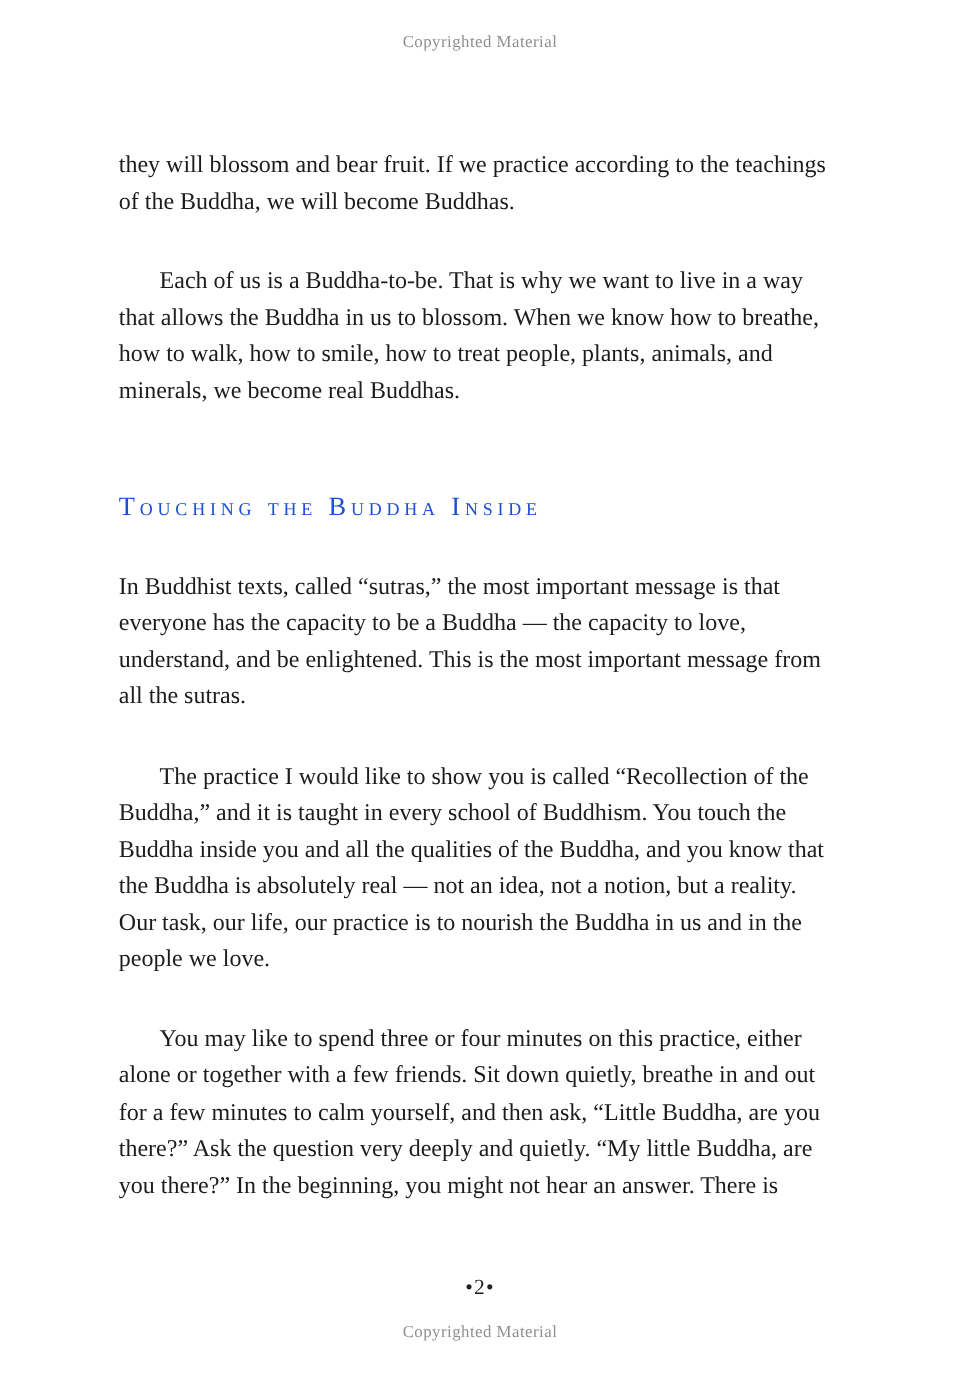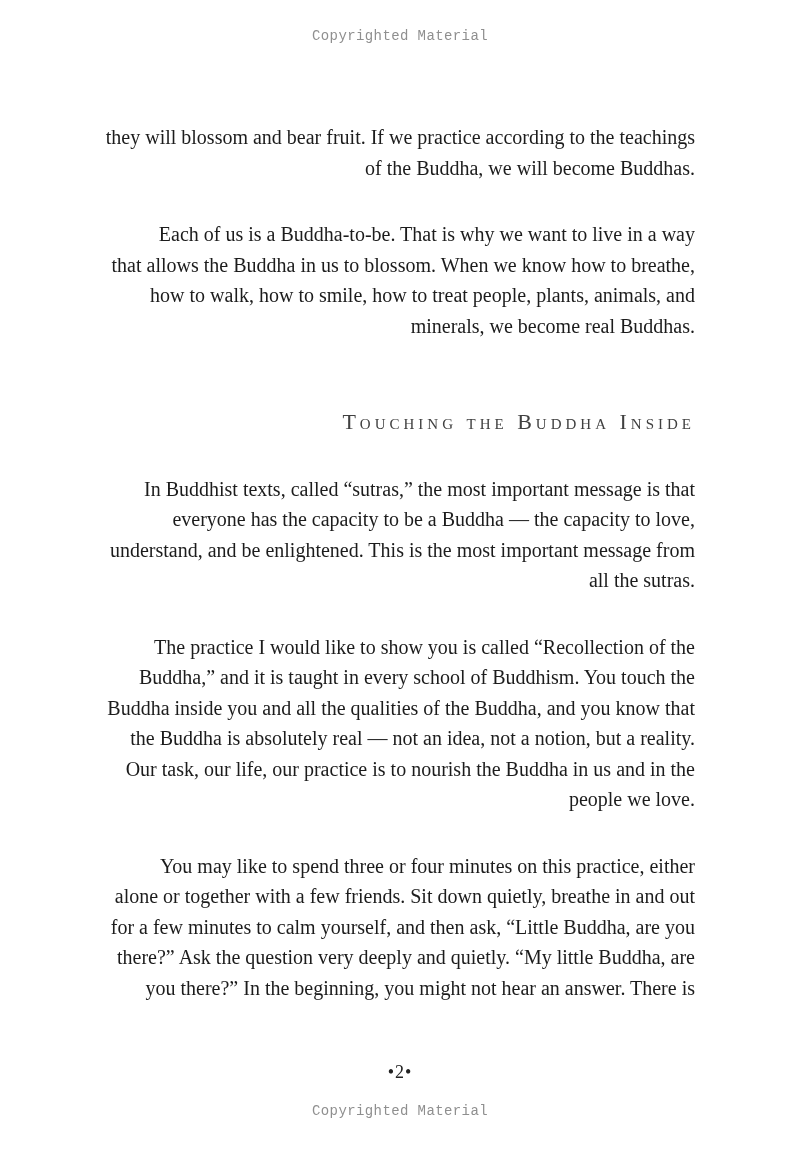--- a/index.html
+++ b/index.html
@@ -14,49 +14,49 @@
     background: #ffffff;
     font-family: "Liberation Serif", serif;
     color: #1c1c1c;
     overflow: hidden;
   }
   .copyright {
     position: absolute;
     left: 0;
     width: 100%;
     text-align: center;
-    font-family: Liberation Mono, monospace;
+    font-family: Liberation Serif, serif;
     color: #8f8f8f;
     font-size: 14px;
     letter-spacing: 0.4px;
   }
   .copyright.top { top: 28px; }
   .copyright.bottom { top: 1103px; }
   .text-block {
     position: absolute;
     left: 99px;
     top: 122px;
     width: 596px;
     font-size: 20px;
     line-height: 30.5px;
-    text-align: right;
+    text-align: left;
   }
   .para {
     margin: 0;
   }
   .para.indent {
     text-indent: 34px;
     margin-top: 36px;
   }
   .section-heading {
     font-weight: normal;
     font-variant: small-caps;
     letter-spacing: 4px;
     font-size: 22px;
-    color: #404040;
+    color: #1d4ed8;
     margin: 66px 0 36px 0;
   }
   .page-number {
     position: absolute;
     top: 1062px;
     left: 0;
     width: 100%;
     text-align: center;
     font-family: "Liberation Serif", serif;
     font-size: 18px;

